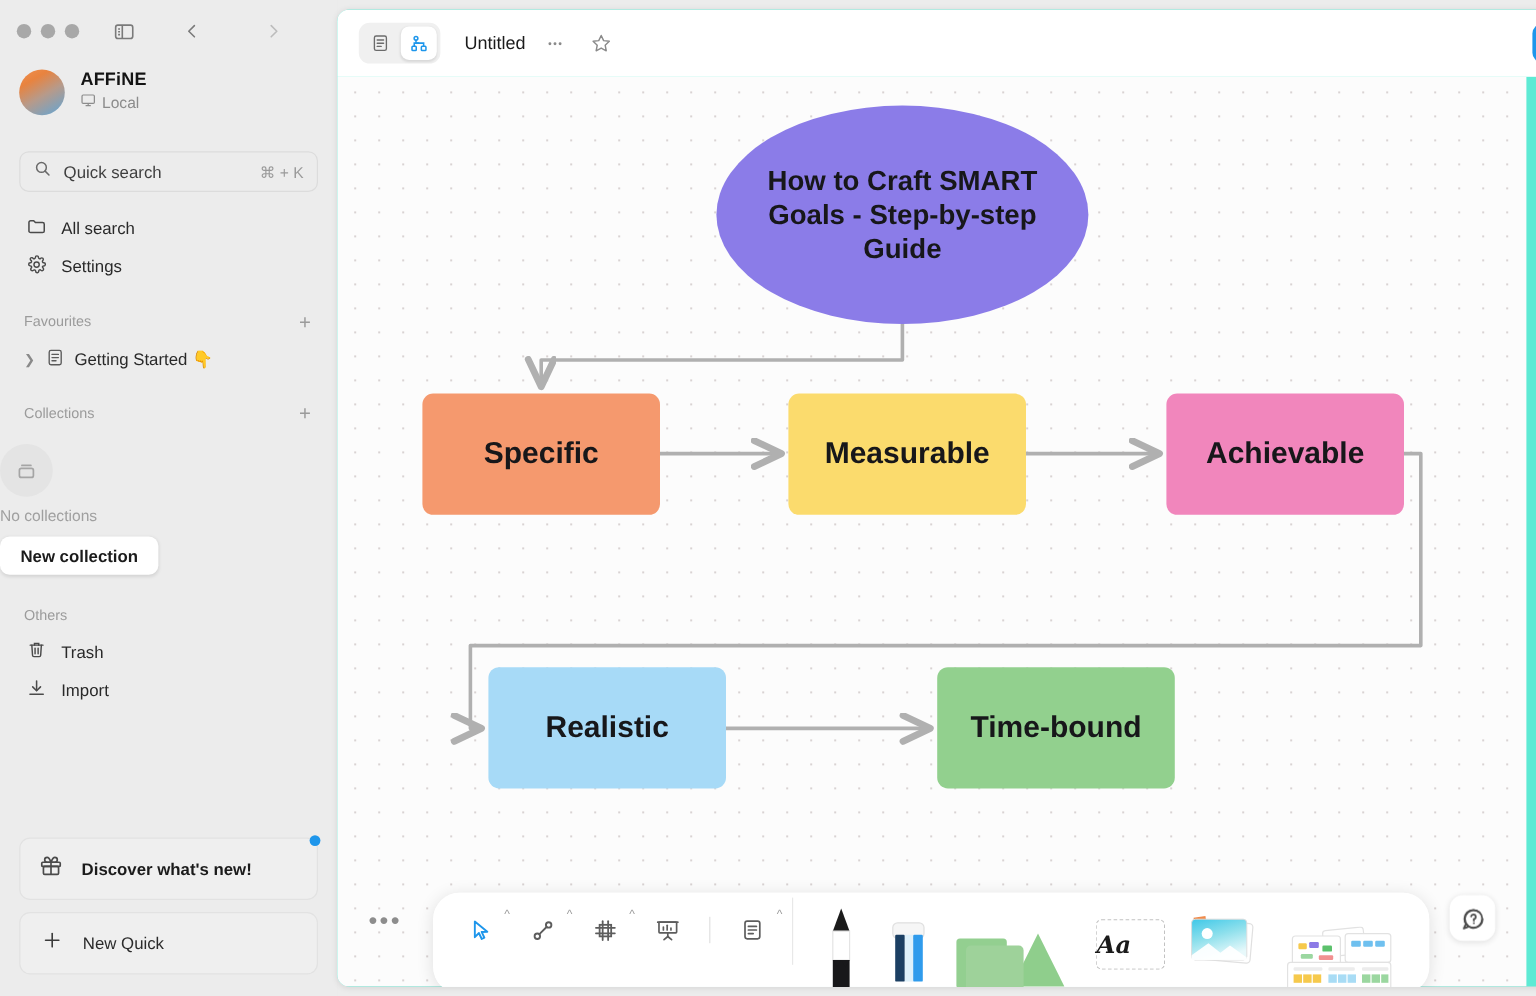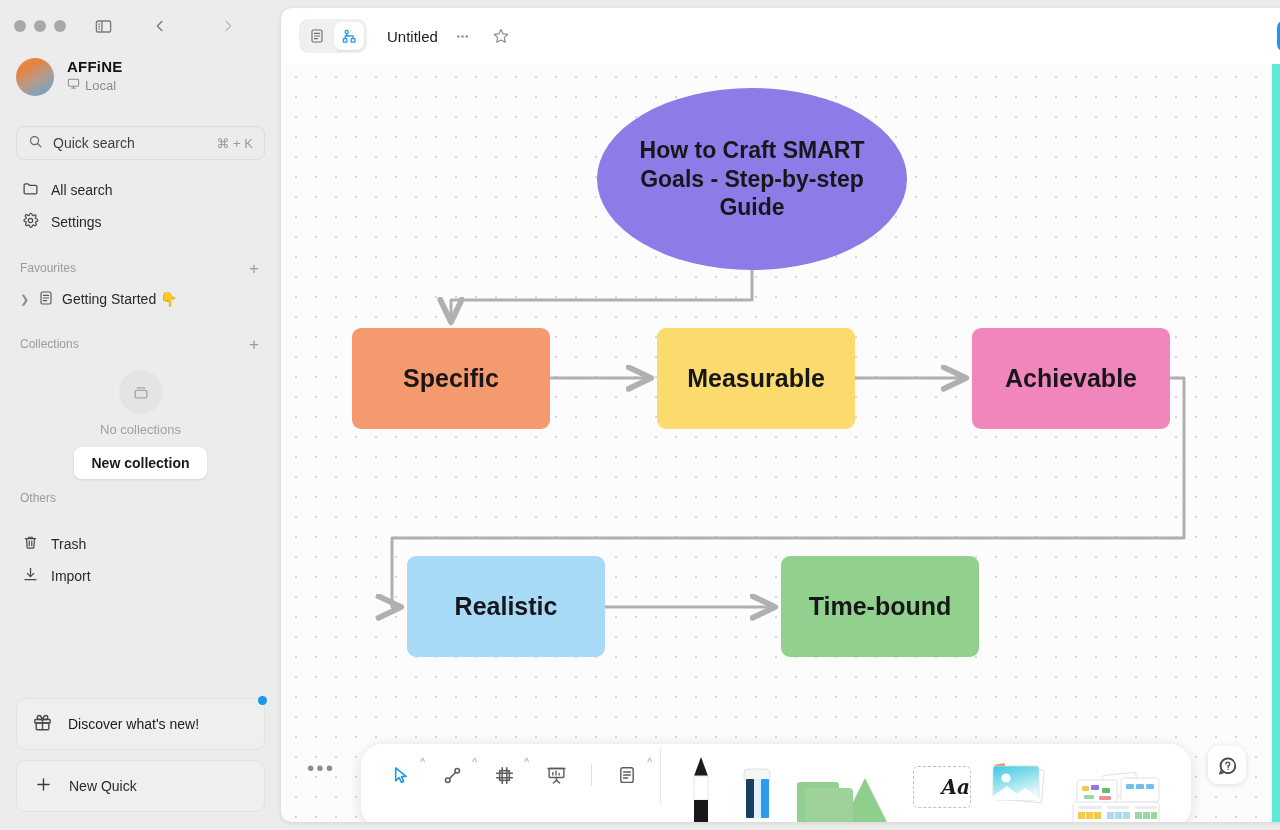--- a/index.html
+++ b/index.html
@@ -76,21 +76,21 @@
   .sec-plus { font-size: 17px; color: #9b9b9b; cursor: pointer; line-height: 1; }
 
   .fav-item {
     display: flex; align-items: center; gap: 8px;
     margin: 2px 12px 0 12px; padding: 0 8px; height: 30px;
     border-radius: 7px; cursor: pointer; font-size: 14px; color: #292929;
   }
   .chev { color: #8a8a8a; font-size: 11px; width: 10px; }
 
   .empty-coll {
-    display: flex; flex-direction: column; align-items: center;
+    display: flex; flex-direction: column; align-items: flex-start;
     margin-top: 12px; gap: 8px;
   }
   .empty-icon {
     width: 44px; height: 44px; border-radius: 50%; background: #e4e4e4;
     display: flex; align-items: center; justify-content: center; color: #a5a5a5;
   }
   .empty-text { font-size: 13px; color: #a0a0a0; }
   .new-coll-btn {
     background: #fff; border: none; border-radius: 8px;
     padding: 8px 17px; font-size: 14px; font-weight: bold; color: #1b1b1b;
@@ -101,21 +101,21 @@
   .sb-bottom { margin-top: auto; padding: 0 16px 18px 16px; }
   .promo {
     position: relative; height: 52px; border: 1px solid #e2e2e2;
     border-radius: 9px; display: flex; align-items: center; gap: 15px;
     padding: 0 15px; background: #efefef; cursor: pointer; margin-bottom: 10px;
   }
   .promo-dot {
     position: absolute; top: -3px; right: -3px;
     width: 9px; height: 9px; border-radius: 50%; background: #1e96eb;
   }
-  .promo-label { font-size: 14px; font-weight: normal; color: #1b1b1b; }
+  .promo-label { font-size: 14px; font-weight: bold; color: #1b1b1b; }
   .newpage {
     height: 52px; border: 1px solid #e2e2e2; border-radius: 9px;
     display: flex; align-items: center; gap: 16px; padding: 0 17px;
     background: #efefef; cursor: pointer;
   }
   .newpage-label { font-size: 14px; color: #2b2b2b; }
 
   
   #main {
     position: absolute; left: 281px; top: 8px;
@@ -206,21 +206,21 @@
   }
   .tool-sep { width: 1px; height: 22px; background: #e0e0e0; }
   .tool-divider { width: 1px; height: 56px; background: #e8e8e8; margin-top: 4px; }
   .tool-right { display: flex; align-items: flex-end; gap: 18px; padding: 0 16px 0 22px; height: 84px; }
 
   .pencil { width: 36px; height: 74px; position: relative; cursor: pointer; }
   .marker { width: 40px; height: 62px; position: relative; cursor: pointer; }
   .shape-tool { width: 100px; height: 52px; position: relative; cursor: pointer; }
   .text-tool {
     width: 58px; height: 42px; border: 1px dashed #c2c2c2; border-radius: 5px;
-    display: flex; align-items: center; justify-content: flex-end;
+    display: flex; align-items: center; justify-content: flex-start;
     font-family: "DejaVu Serif", serif; font-style: italic; font-weight: bold;
     font-size: 20px; color: #1a1a1a; margin-bottom: 20px; cursor: pointer;
   }
   .image-tool { width: 62px; height: 50px; position: relative; cursor: pointer; margin-bottom: 16px; }
   .template-tool { width: 96px; height: 56px; position: relative; cursor: pointer; }
 
   .help-btn {
     position: absolute; right: 26px; bottom: 38px;
     width: 38px; height: 38px; border-radius: 11px; background: #fff;
     box-shadow: 0 1px 6px rgba(0,0,0,.13);
@@ -336,24 +336,24 @@
       <div class="empty-icon">
         <svg width="20" height="20" viewBox="0 0 24 24" fill="none" stroke="#a5a5a5" stroke-width="1.7" stroke-linejoin="round">
             <rect x="5" y="10" width="14" height="9" rx="2"></rect>
             <line x1="7.5" y1="7" x2="16.5" y2="7" stroke-linecap="round"></line>
           </svg>
       </div>
       <div class="empty-text">No collections</div>
       <button class="new-coll-btn">New collection</button>
     </div>
 
-    <div class="sec-head" style="margin-top:5px;">
+    <div class="sec-head" style="margin-top:20px;">
       <span class="sec-title">Others</span>
     </div>
-    <div class="navlist" style="margin-top:16px;">
+    <div class="navlist" style="margin-top:0;">
       <div class="navitem">
         <span>
           <svg width="17" height="17" viewBox="0 0 24 24" fill="none" stroke="#4a4a4a" stroke-width="1.7" stroke-linecap="round">
               <path d="M4.5 6.5h15"></path>
               <path d="M9.5 6.5V4.6h5V6.5"></path>
               <path d="M6.4 6.5l.8 12a1.6 1.6 0 0 0 1.6 1.5h6.4a1.6 1.6 0 0 0 1.6-1.5l.8-12"></path>
               <line x1="10.2" y1="10" x2="10.2" y2="16.6"></line>
               <line x1="13.8" y1="10" x2="13.8" y2="16.6"></line>
             </svg>
         </span>

